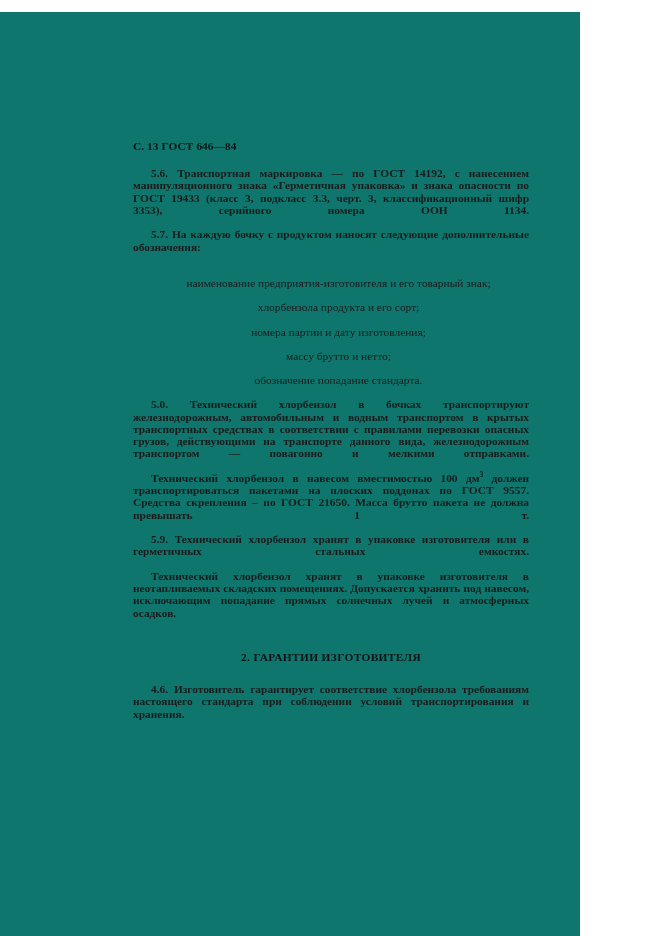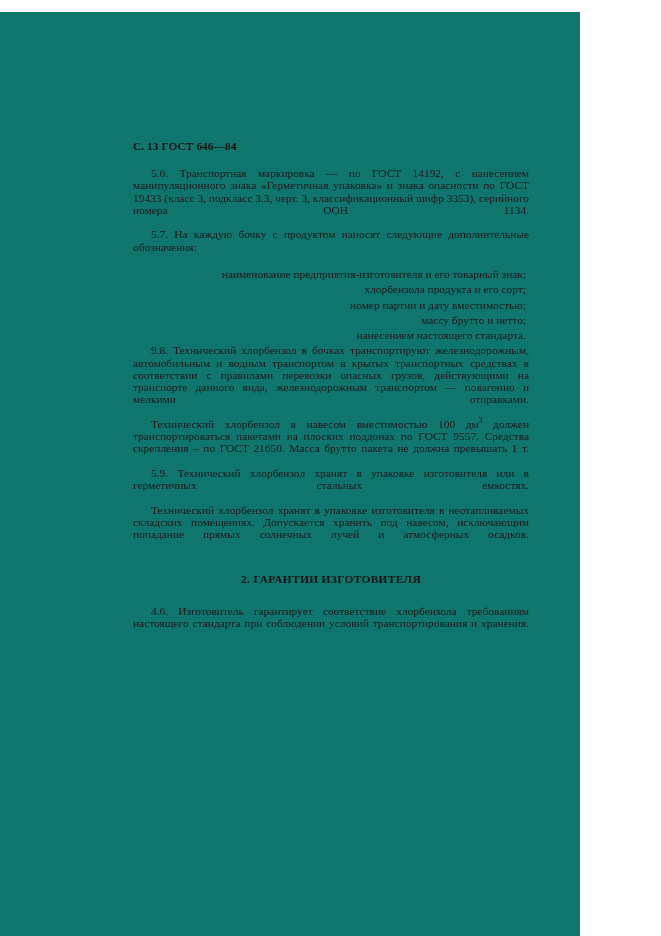--- a/index.html
+++ b/index.html
@@ -47,41 +47,42 @@
 
   p.para {
     margin: 0;
     font-size: 11.4px;
     line-height: 12.25px;
     text-align: justify;
     text-justify: inter-word;
     text-indent: 18px;
     color: #1b1b1b;
     hyphens: manual;
+    font-weight: bold;
   }
 
   
   p.para::after {
     content: "";
     display: inline-block;
     width: 100%;
   }
 
   ul.marks {
     list-style: none;
     margin: 0;
     padding: 0;
   }
 
   ul.marks li {
     font-size: 11.4px;
     line-height: 12.25px;
-    margin: 3px;
+    margin: 12px;
     padding: 0 0 0 15px;
-    text-align: right;
+    text-align: center;
     color: #1b1b1b;
     white-space: nowrap;
   }
 
   .section-line {
     margin: 0;
     font-size: 11.4px;
     line-height: 12.25px;
     text-indent: 18px;
     color: #1b1b1b;
@@ -118,26 +119,26 @@
 
     <div class="page-header">С. 13 ГОСТ 646—84</div>
 
     <p class="para">5.6.  Транспортная маркировка — по ГОСТ 14192, с нанесением манипуляционного знака «Герметичная упаковка» и знака опасности по ГОСТ 19433 (класс 3, подкласс 3.3, черт. 3, классификационный шифр 3353), серийного номера ООН 1134.</p>
 
     <p class="para">5.7.  На каждую бочку с продуктом наносят следующие дополнительные обозначения:</p>
 
     <ul class="marks">
       <li>наименование предприятия-изготовителя и его товарный знак;</li>
       <li>хлорбензола продукта и его сорт;</li>
-      <li>номер партии и дату вместимостью;</li>
+      <li>номера партии и дату изготовления;</li>
       <li>массу брутто и нетто;</li>
-      <li>нанесением настоящего стандарта.</li>
+      <li>обозначение попадание стандарта.</li>
     </ul>
 
-    <p class="para">9.8.  Технический хлорбензол в бочках транспортируют железнодорожным, автомобильным и водным транспортом в крытых транспортных средствах в соответствии с правилами перевозки опасных грузов, действующими на транспорте данного вида, железнодорожным транспортом — повагонно и мелкими отправками.</p>
+    <p class="para">5.0.  Технический хлорбензол в бочках транспортируют железнодорожным, автомобильным и водным транспортом в крытых транспортных средствах в соответствии с правилами перевозки опасных грузов, действующими на транспорте данного вида, железнодорожным транспортом — повагонно и мелкими отправками.</p>
 
     <p class="para"><span>Технический хлорбензол в навесом вместимостью 100 дм</span><sup>3</sup><span> должен транспортироваться пакетами на плоских поддонах по ГОСТ 9557. Средства скрепления – по ГОСТ 21650. Масса брутто пакета не должна превышать 1 т.</span></p>
 
     <p class="para">5.9.  Технический хлорбензол хранят в упаковке изготовителя или в герметичных стальных емкостях.</p>
 
     <p class="para">Технический хлорбензол хранят в упаковке изготовителя в неотапливаемых складских помещениях. Допускается хранить под навесом, исключающим попадание прямых солнечных лучей и атмосферных осадков.</p>
 
 
     <h2 class="section-heading">2. ГАРАНТИИ ИЗГОТОВИТЕЛЯ</h2>
 

